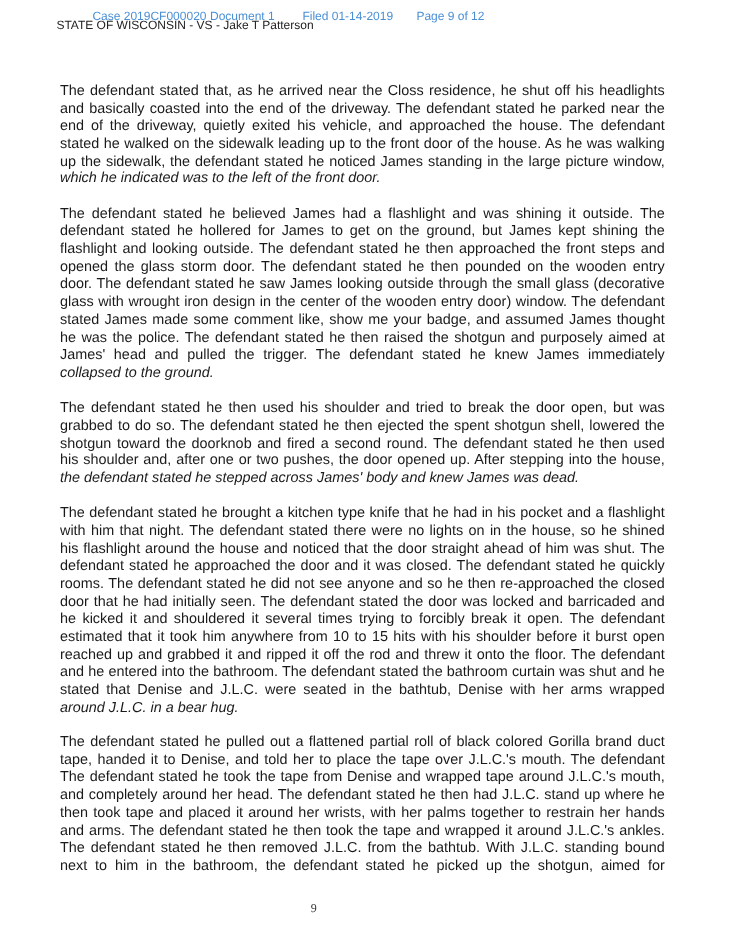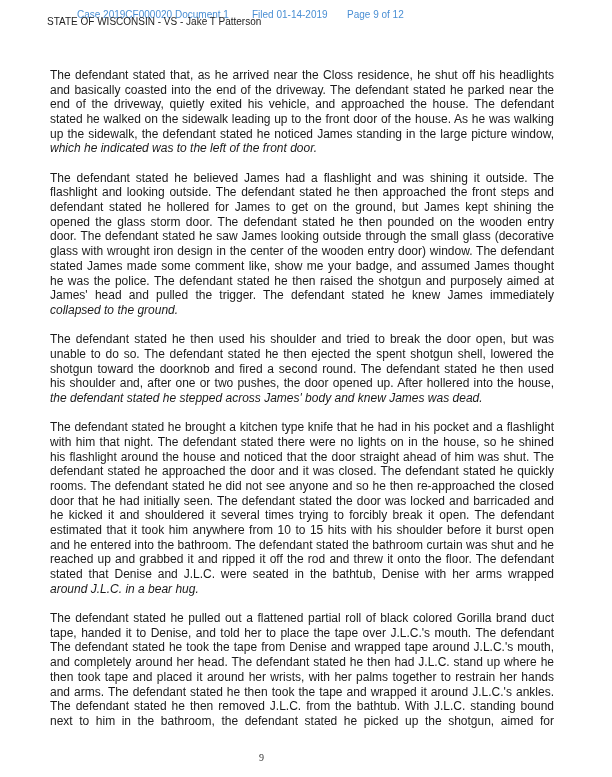--- a/index.html
+++ b/index.html
@@ -37,48 +37,48 @@
       <div class="para">
         <span class="line">The defendant stated that, as he arrived near the Closs residence, he shut off his headlights</span>
         <span class="line">and basically coasted into the end of the driveway.  The defendant stated he parked near the</span>
         <span class="line">end of the driveway, quietly exited his vehicle, and approached the house.  The defendant</span>
         <span class="line">stated he walked on the sidewalk leading up to the front door of the house.  As he was walking</span>
         <span class="line">up the sidewalk, the defendant stated he noticed James standing in the large picture window,</span>
         <span class="line last">which he indicated was to the left of the front door.</span>
       </div>
       <div class="para">
         <span class="line">The defendant stated he believed James had a flashlight and was shining it outside.  The</span>
+        <span class="line">defendant stated he hollered for James to get on the ground, but James kept shining the</span>
         <span class="line">flashlight and looking outside.  The defendant stated he then approached the front steps and</span>
-        <span class="line">defendant stated he hollered for James to get on the ground, but James kept shining the</span>
         <span class="line">opened the glass storm door.  The defendant stated he then pounded on the wooden entry</span>
         <span class="line">door.  The defendant stated he saw James looking outside through the small glass (decorative</span>
         <span class="line">glass with wrought iron design in the center of the wooden entry door) window.  The defendant</span>
         <span class="line">stated James made some comment like, show me your badge, and assumed James thought</span>
         <span class="line">he was the police.  The defendant stated he then raised the shotgun and purposely aimed at</span>
         <span class="line">James' head and pulled the trigger. The defendant stated he knew James immediately</span>
         <span class="line last">collapsed to the ground.</span>
       </div>
       <div class="para">
         <span class="line">The defendant stated he then used his shoulder and tried to break the door open, but was</span>
-        <span class="line">unable to do so.  The defendant stated he then ejected the spent shotgun shell, lowered the</span>
+        <span class="line">grabbed to do so.  The defendant stated he then ejected the spent shotgun shell, lowered the</span>
         <span class="line">shotgun toward the doorknob and fired a second round.  The defendant stated he then used</span>
-        <span class="line">his shoulder and, after one or two pushes, the door opened up.  After hollered into the house,</span>
+        <span class="line">his shoulder and, after one or two pushes, the door opened up.  After stepping into the house,</span>
         <span class="line last">the defendant stated he stepped across James' body and knew James was dead.</span>
       </div>
       <div class="para">
         <span class="line">The defendant stated he brought a kitchen type knife that he had in his pocket and a flashlight</span>
         <span class="line">with him that night.  The defendant stated there were no lights on in the house, so he shined</span>
         <span class="line">his flashlight around the house and noticed that the door straight ahead of him was shut. The</span>
         <span class="line">defendant stated he approached the door and it was closed.  The defendant stated he quickly</span>
         <span class="line">rooms.  The defendant stated he did not see anyone and so he then re-approached the closed</span>
         <span class="line">door that he had initially seen.  The defendant stated the door was locked and barricaded and</span>
         <span class="line">he kicked it and shouldered it several times trying to forcibly break it open.  The defendant</span>
         <span class="line">estimated that it took him anywhere from 10 to 15 hits with his shoulder before it burst open</span>
+        <span class="line">reached up and grabbed it and ripped it off the rod and threw it onto the floor. The defendant</span>
         <span class="line">and he entered into the bathroom. The defendant stated the bathroom curtain was shut and he</span>
-        <span class="line">reached up and grabbed it and ripped it off the rod and threw it onto the floor. The defendant</span>
         <span class="line">stated that Denise and J.L.C. were seated in the bathtub, Denise with her arms wrapped</span>
         <span class="line last">around J.L.C. in a bear hug.</span>
       </div>
       <div class="para">
         <span class="line">The defendant stated he pulled out a flattened partial roll of black colored Gorilla brand duct</span>
         <span class="line">tape, handed it to Denise, and told her to place the tape over J.L.C.'s mouth. The defendant</span>
         <span class="line">The defendant stated he took the tape from Denise and wrapped tape around J.L.C.'s mouth,</span>
         <span class="line">and completely around her head.  The defendant stated he then had J.L.C. stand up where he</span>
         <span class="line">then took tape and placed it around her wrists, with her palms together to restrain her hands</span>
         <span class="line">and arms. The defendant stated he then took the tape and wrapped it around J.L.C.'s ankles.</span>

